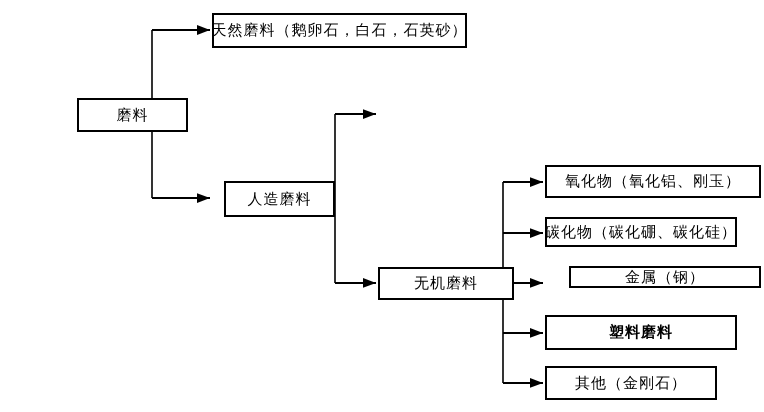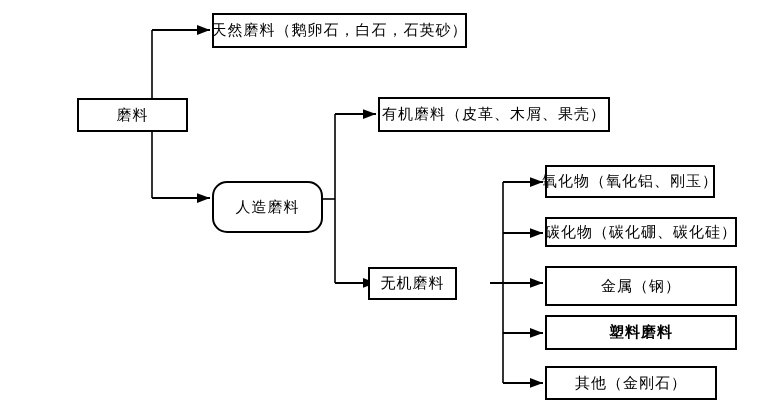--- a/index.html
+++ b/index.html
@@ -31,26 +31,26 @@
     color: #000000;
     display: flex;
     align-items: center;
     justify-content: center;
     font-size: 15px;
     letter-spacing: 1px;
     white-space: nowrap;
   }
   #n-abrasive   { left: 29px;  top: 98px;  width: 111px; height: 34px; margin-left: 48px; }
   #n-natural    { left: 212px; top: 13px;  width: 255px; height: 35px; }
-  #n-artificial { left: 212px; top: 181px; width: 111px; height: 52px; border-radius: 15px; }
+  #n-artificial { left: 224px; top: 181px; width: 111px; height: 36px; }
   #n-organic    { left: 378px; top: 97px;  width: 232px; height: 35px; }
-  #n-inorganic  { left: 368px; top: 267px; width: 89px; height: 33px; font-family: Liberation Mono, monospace; }
-  #n-oxide      { left: 545px; top: 165px; width: 170px; height: 33px; }
+  #n-inorganic  { left: 378px; top: 267px; width: 136px; height: 33px; font-family: Liberation Mono, monospace; }
+  #n-oxide      { left: 545px; top: 165px; width: 216px; height: 33px; }
   #n-carbide    { left: 545px; top: 217px; width: 192px; height: 30px; }
-  #n-metal      { left: 545px; top: 266px; width: 192px; height: 40px; }
+  #n-metal      { left: 569px; top: 266px; width: 192px; height: 22px; }
   #n-plastic    { left: 545px; top: 315px; width: 192px; height: 35px; font-weight: bold; }
   #n-other      { left: 545px; top: 366px; width: 172px; height: 34px; }
 </style>
 </head>
 <body>
 
 <div class="canvas">
 
   <svg class="connectors" viewBox="0 0 764 412" xmlns="http://www.w3.org/2000/svg">
     <defs>
@@ -76,21 +76,20 @@
       <path d="M503,182 H543" marker-end="url(#arrow)"></path>
       <path d="M503,233 H543" marker-end="url(#arrow)"></path>
       <path d="M503,333 H543" marker-end="url(#arrow)"></path>
       <path d="M503,383 H543" marker-end="url(#arrow)"></path>
     </g>
   </svg>
 
   <div class="node" id="n-abrasive">磨料</div>
   <div class="node" id="n-natural">天然磨料（鹅卵石，白石，石英砂）</div>
   <div class="node" id="n-artificial">人造磨料</div>
-  <div class="node" id="n-organic">有机磨料（皮革、木屑、果壳）</div>
   <div class="node" id="n-inorganic">无机磨料</div>
   <div class="node" id="n-oxide">氧化物（氧化铝、刚玉）</div>
   <div class="node" id="n-carbide">碳化物（碳化硼、碳化硅）</div>
   <div class="node" id="n-metal">金属（钢）</div>
   <div class="node" id="n-plastic">塑料磨料</div>
   <div class="node" id="n-other">其他（金刚石）</div>
 
 </div>
 
 </body></html>

